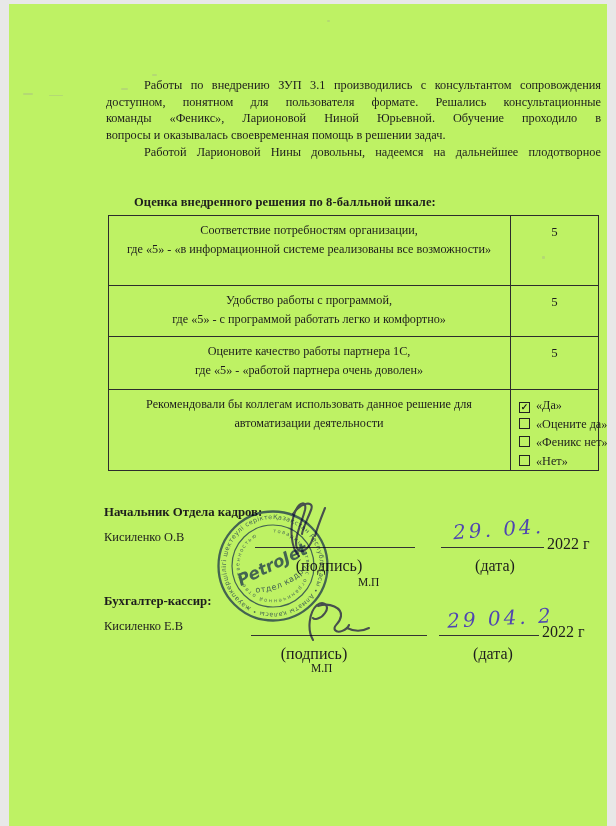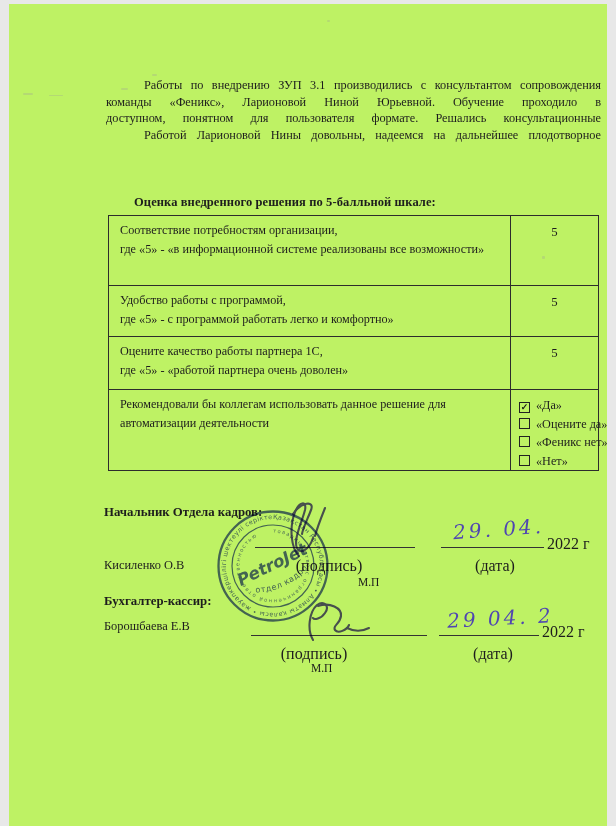--- a/index.html
+++ b/index.html
@@ -14,34 +14,34 @@
   .ln{text-align:justify;}
   .jl{text-align-last:justify;}
   .ind{text-indent:38px;}
 
   
   .heading{position:absolute;left:97px;top:191px;width:495px;font-weight:bold;font-size:12.5px;
            text-indent:28px;letter-spacing:.1px;}
 
   
   .rate{position:absolute;left:99px;top:211px;width:491px;border-collapse:collapse;table-layout:fixed;}
-  .rate td{border:1.5px solid #2c2c2c;vertical-align:top;}
+  .rate td{border:1.5px solid #2c2c2c;vertical-align:top;text-align:center;}
   td.q{width:378px;padding:5px 12px 0 11px;font-size:12.2px;line-height:19.2px;}
   td.v{text-align:center;padding-top:9px;font-size:12.8px;}
   tr.h70{height:70px;} tr.h51{height:51px;} tr.h53{height:53px;} tr.h76{height:76px;}
   td.opts{text-align:left;padding:6px 4px 0 8px;font-size:12.2px;line-height:18.6px;}
   .opt{white-space:nowrap;}
   .cb{display:inline-block;width:9px;height:9px;border:1.3px solid #222;margin-right:6px;
       vertical-align:-1px;font-size:9px;line-height:8px;text-align:center;color:#141414;font-weight:bold;}
 
   
   .role{position:absolute;left:95px;font-weight:bold;font-size:12.8px;text-align:right;}
   .r1{top:501px;} .r2{top:590px;}
   .name{position:absolute;left:95px;font-size:12.4px;}
-  .n1{top:554px;} .n2{top:615px;}
+  .n1{top:526px;} .n2{top:615px;}
   .sline{position:absolute;height:0;border-top:1.4px solid #333;}
   .l1{left:246px;top:543px;width:160px;}
   .dl1{left:432px;top:543px;width:103px;}
   .l2{left:242px;top:631px;width:176px;}
   .dl2{left:430px;top:631px;width:100px;}
   .cap{position:absolute;font-size:16px;}
   .cap-sign1{left:265px;top:553px;width:110px;text-align:center;}
   .mp1{left:349px;top:572px;font-size:11.5px;}
   .date-cap1{left:446px;top:553px;width:80px;text-align:center;}
   .y1{left:538px;top:531px;}
@@ -70,26 +70,27 @@
 
   <div class="speck" style="left:14px;top:89px;width:10px;height:2px"></div>
   <div class="speck" style="left:40px;top:91px;width:14px;height:1px"></div>
   <div class="speck" style="left:112px;top:84px;width:7px;height:2px"></div>
   <div class="speck" style="left:143px;top:70px;width:5px;height:2px"></div>
   <div class="speck" style="left:318px;top:16px;width:3px;height:2px"></div>
   <div class="speck" style="left:533px;top:252px;width:3px;height:3px"></div>
 
   <div class="textblock">
     <div class="ln jl ind">Работы по внедрению ЗУП 3.1 производились с консультантом сопровождения</div>
+    <div class="ln jl">доступном, понятном для пользователя формате. Решались консультационные</div>
     <div class="ln jl">команды «Феникс», Ларионовой Ниной Юрьевной. Обучение проходило в</div>
-    <div class="ln jl">доступном, понятном для пользователя формате. Решались консультационные</div>
+    <div class="ln">вопросы и оказывалась своевременная помощь в решении задач.</div>
     <div class="ln jl ind">Работой Ларионовой Нины довольны, надеемся на дальнейшее плодотворное</div>
   </div>
 
-  <div class="heading">Оценка внедренного решения по 5-балльной шкале:</div>
+  <div class="heading">Оценка внедренного решения по 8-балльной шкале:</div>
 
   <table class="rate">
     <tbody>
       <tr class="h70">
         <td class="q">
           <div>Соответствие потребностям организации,</div>
           <div>где «5» - «в информационной системе реализованы все возможности»</div>
         </td>
         <td class="v">5</td>
       </tr>
@@ -125,21 +126,21 @@
   <div class="name n1">Кисиленко О.В</div>
   <div class="sline l1"></div>
   <div class="cap cap-sign1">(подпись)</div>
   <div class="cap mp1">М.П</div>
   <div class="sline dl1"></div>
   <div class="hand hd1">29. 04.</div>
   <div class="cap y1">2022 г</div>
   <div class="cap date-cap1">(дата)</div>
 
   <div class="role r2">Бухгалтер-кассир:</div>
-  <div class="name n2">Борошбаева Е.В</div>
+  <div class="name n2">Кисиленко Е.В</div>
   <div class="sline l2"></div>
   <div class="cap cap-sign2">(подпись)</div>
   <div class="cap mp2">М.П</div>
   <div class="sline dl2"></div>
   <div class="hand hd2">29 04. 2</div>
   <div class="cap y2">2022 г</div>
   <div class="cap date-cap2">(дата)</div>
 
   <svg class="stamp" viewBox="0 0 116 116" font-family="DejaVu Sans, sans-serif">
     <defs>

